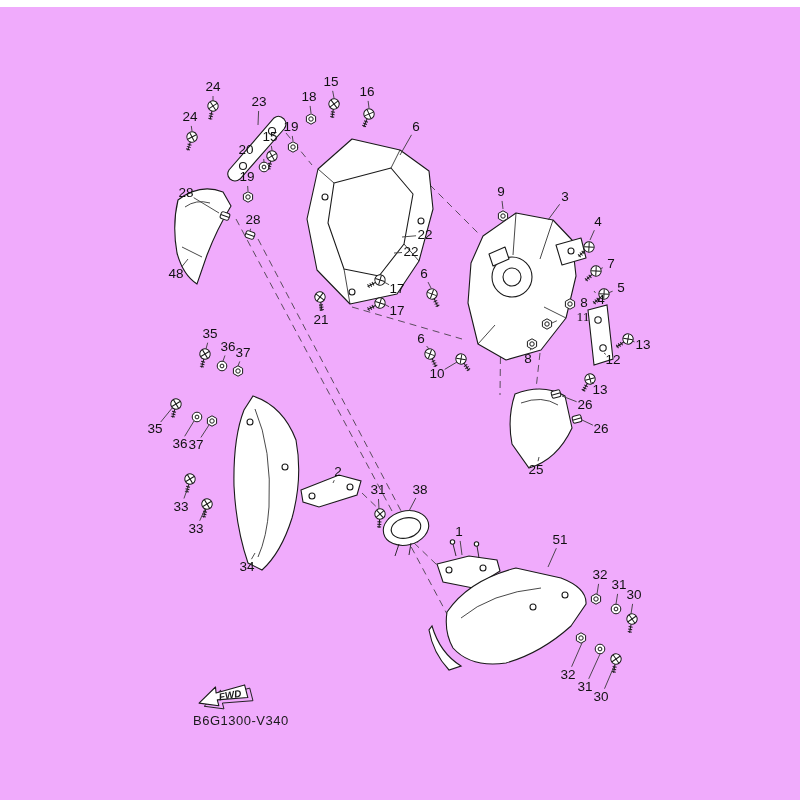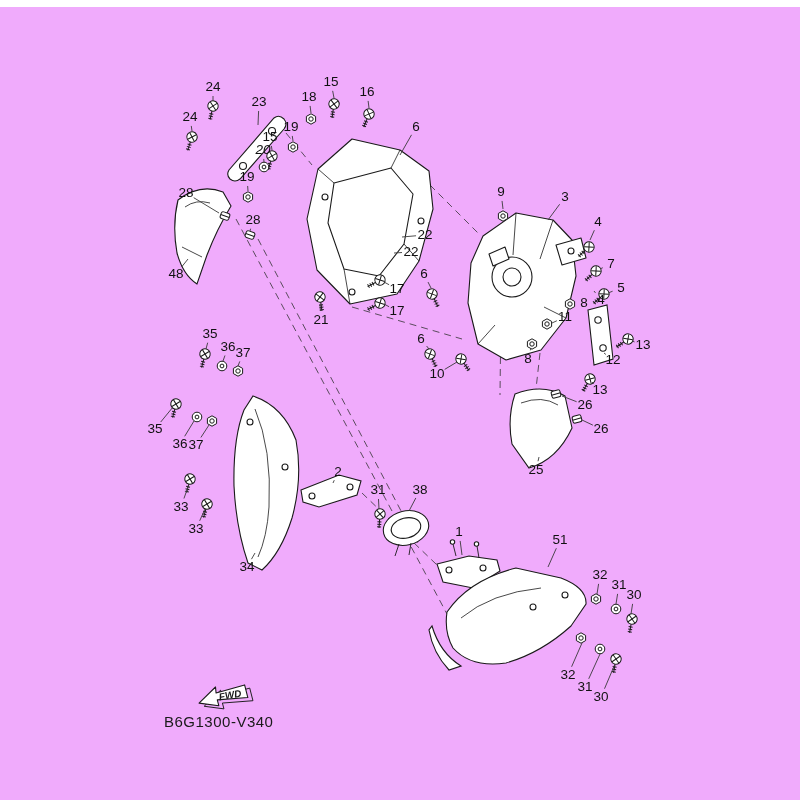--- a/index.html
+++ b/index.html
@@ -2,21 +2,21 @@
 <html><head>
 <meta charset="utf-8">
 <style>
   html,body{margin:0;padding:0;background:#fff;}
   .stage{position:relative;width:800px;height:800px;background:#f0abfc;overflow:hidden;
          font-family:"Liberation Sans", sans-serif;margin-top:7px;}
   .artwork, .overlay{position:absolute;left:0;top:0;width:800px;height:800px;}
   .overlay{pointer-events:none;}
   .callout{position:absolute;transform:translate(-50%,-50%);
            font-size:13.5px;color:#111;line-height:1;white-space:nowrap;}
-  .diagram-code{position:absolute;left:164px;top:706px;font-size:15px;color:#1a1a1a;letter-spacing:.5px;}
+  .diagram-code{position:absolute;left:193px;top:706px;font-size:13px;color:#1a1a1a;letter-spacing:.5px;}
   .fwd-label{position:absolute;left:230px;top:688px;transform:translate(-50%,-50%) rotate(-10deg);
              font-size:10px;font-style:italic;font-weight:bold;color:#1a1a1a;}
   #leader-lines line{stroke:#3a3a3a;stroke-width:0.9;}
 </style>
 </head>
 <body>
 
 <div class="stage">
 
   <svg class="artwork" viewBox="0 0 800 800" xmlns="http://www.w3.org/2000/svg">
@@ -247,40 +247,40 @@
 
   <div class="overlay" id="callout-layer">
       <div class="callout" style="left: 213px; top: 80px;">24</div>
       <div class="callout" style="left: 259px; top: 95px;">23</div>
       <div class="callout" style="left: 309px; top: 90px;">18</div>
       <div class="callout" style="left: 331px; top: 75px;">15</div>
       <div class="callout" style="left: 367px; top: 85px;">16</div>
       <div class="callout" style="left: 190px; top: 110px;">24</div>
       <div class="callout" style="left: 270px; top: 130px;">15</div>
       <div class="callout" style="left: 291px; top: 120px;">19</div>
-      <div class="callout" style="left: 263px; top: 143px; font-style: italic;">20</div>
+      <div class="callout" style="left: 246px; top: 143px;">20</div>
       <div class="callout" style="left: 416px; top: 120px;">6</div>
       <div class="callout" style="left: 247px; top: 170px;">19</div>
       <div class="callout" style="left: 186px; top: 186px;">28</div>
       <div class="callout" style="left: 253px; top: 213px;">28</div>
       <div class="callout" style="left: 176px; top: 267px;">48</div>
       <div class="callout" style="left: 425px; top: 228px;">22</div>
       <div class="callout" style="left: 411px; top: 245px;">22</div>
       <div class="callout" style="left: 397px; top: 282px;">17</div>
       <div class="callout" style="left: 397px; top: 304px;">17</div>
       <div class="callout" style="left: 321px; top: 313px;">21</div>
       <div class="callout" style="left: 501px; top: 185px;">9</div>
       <div class="callout" style="left: 565px; top: 190px;">3</div>
       <div class="callout" style="left: 598px; top: 215px;">4</div>
       <div class="callout" style="left: 611px; top: 257px;">7</div>
       <div class="callout" style="left: 424px; top: 267px;">6</div>
       <div class="callout" style="left: 621px; top: 281px;">5</div>
       <div class="callout" style="left: 584px; top: 296px;">8</div>
       <div class="callout" style="left: 601px; top: 293px;">4</div>
-      <div class="callout" style="left: 565px; top: 310px;">11</div>
+      <div class="callout" style="left: 583px; top: 310px; font-family: Liberation Serif, serif;">11</div>
       <div class="callout" style="left: 643px; top: 338px;">13</div>
       <div class="callout" style="left: 613px; top: 353px;">12</div>
       <div class="callout" style="left: 421px; top: 332px;">6</div>
       <div class="callout" style="left: 437px; top: 367px;">10</div>
       <div class="callout" style="left: 528px; top: 352px;">8</div>
       <div class="callout" style="left: 600px; top: 383px;">13</div>
       <div class="callout" style="left: 585px; top: 398px;">26</div>
       <div class="callout" style="left: 601px; top: 422px;">26</div>
       <div class="callout" style="left: 536px; top: 463px;">25</div>
       <div class="callout" style="left: 210px; top: 327px;">35</div>

